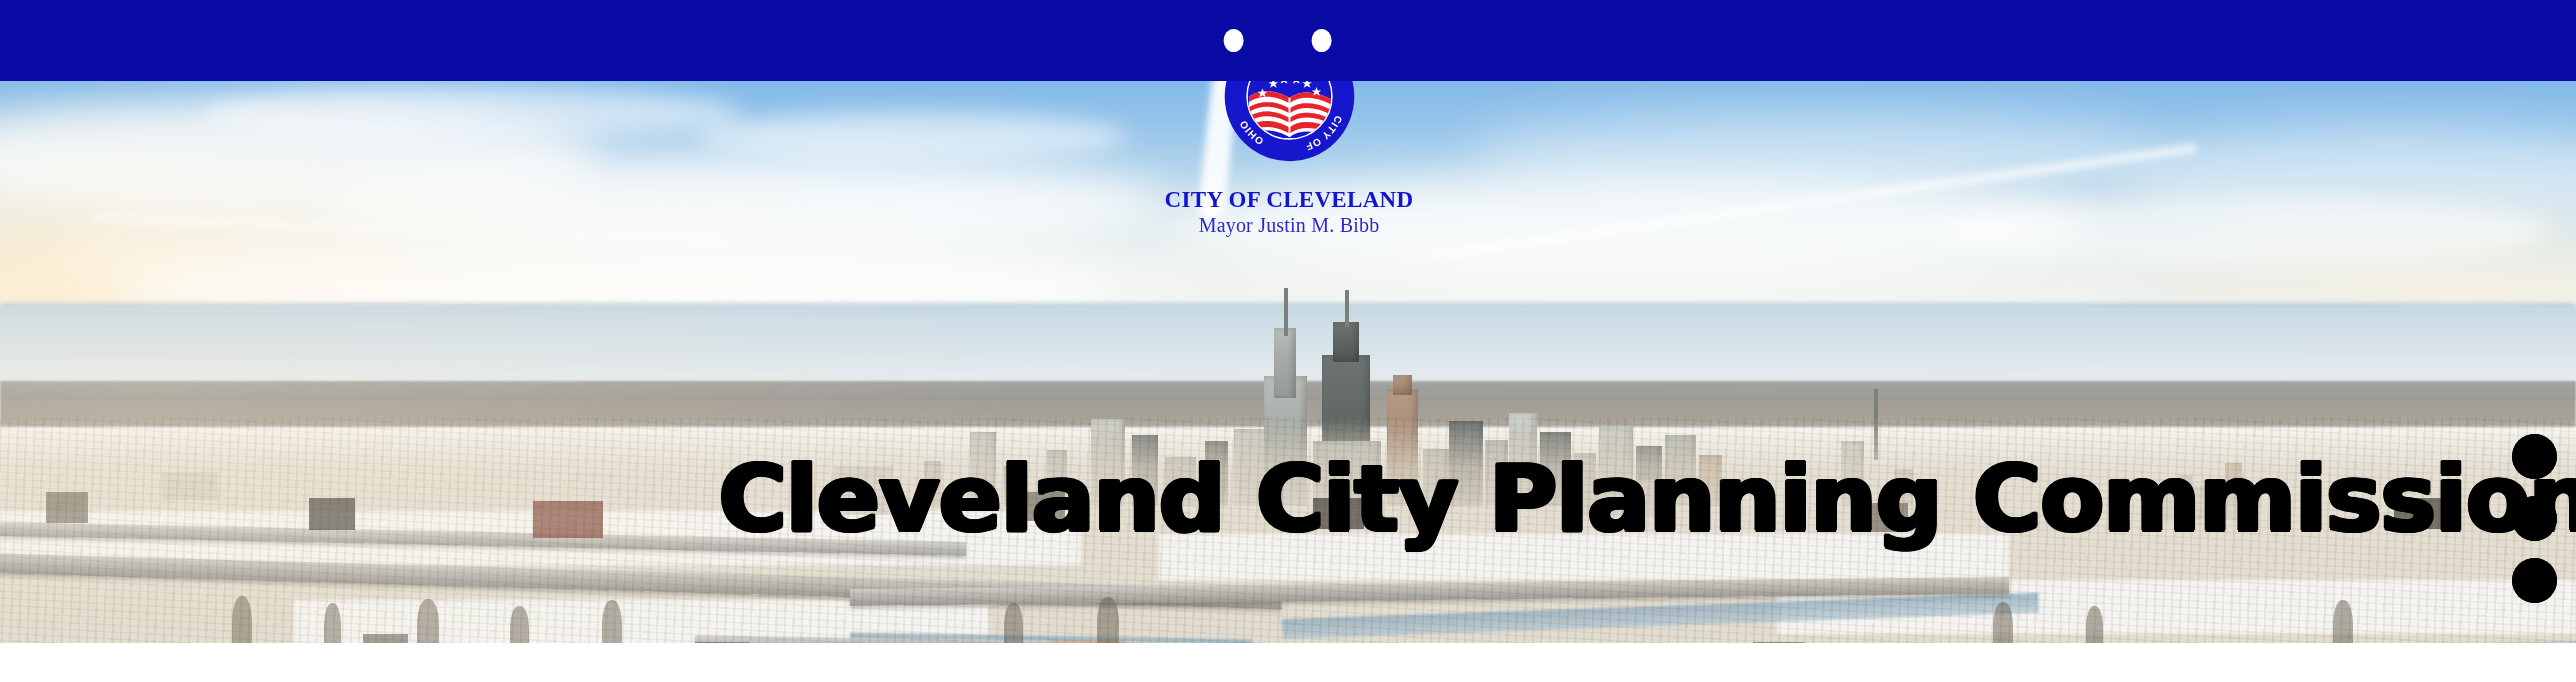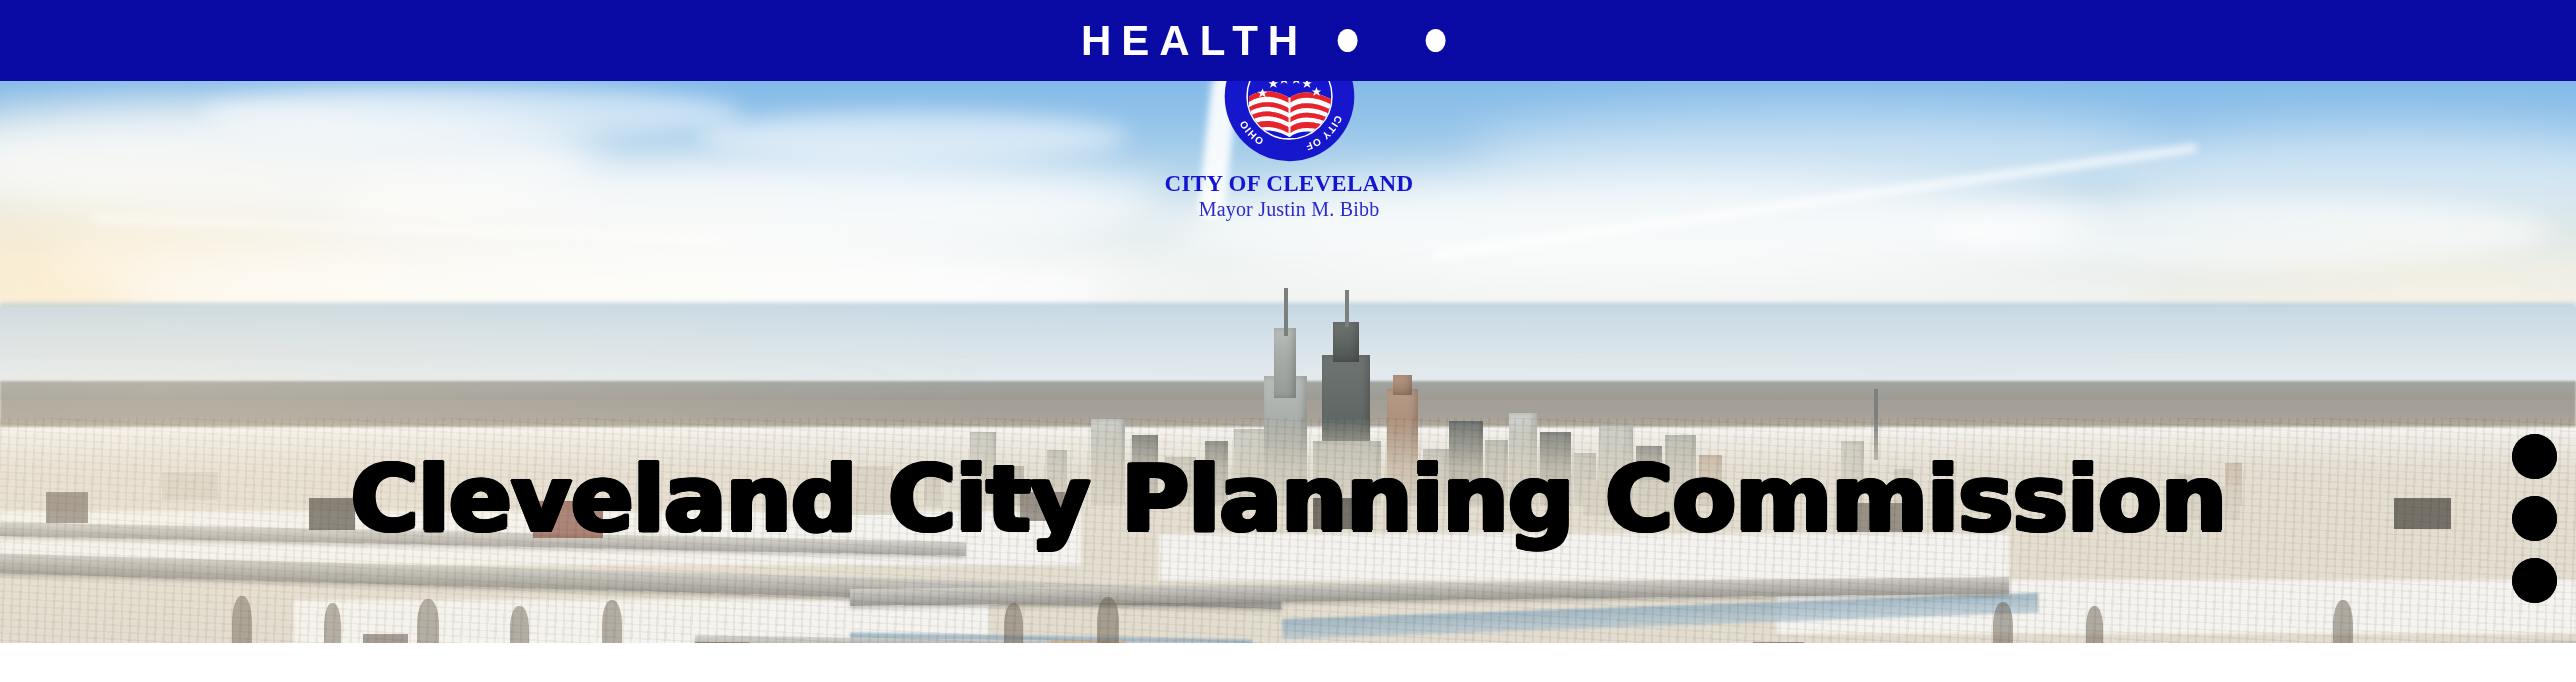--- a/index.html
+++ b/index.html
@@ -211,21 +211,21 @@
     text-align:center;
     z-index:25;
   }
   #seal{
     position:relative;
     width:135px; height:135px;
     margin:0 auto;
   }
   #seal svg{ display:block; width:135px; height:135px; }
   #logo-name{
-    margin-top:8px;
+    margin-top:24px;
     color:#1414cf;
     font-family:"Liberation Serif", serif;
     font-weight:700;
     font-size:23px;
     letter-spacing:0.3px;
     line-height:1.05;
     white-space:nowrap;
   }
   #logo-mayor{
     margin-top:3.1px;
@@ -236,21 +236,21 @@
     letter-spacing:0.2px;
     line-height:1.05;
     white-space:nowrap;
   }
 
   
   #headline{
     position:absolute;
     left:0; top:453px;
     width:2576px;
-    text-align:center;
+    text-align:right;
     z-index:30;
     pointer-events:none;
   }
   #headline-text{
     display:inline-block;
     color:#000000;
     font-family:"DejaVu Sans", sans-serif;
     font-weight:700;
     font-size:91px;
     letter-spacing:-0.8px;
@@ -294,21 +294,20 @@
     z-index:45;
   }
 </style>
 </head>
 <body>
 
 <div id="page">
 
   <div id="tagline-bar">
     <div id="tagline-inner">
-      <span class="tagline-word">HEALTH</span>
       <span class="tagline-dot"></span>
       <span class="tagline-dot"></span>
     </div>
   </div>
 
   <div id="hero">
 
     <div class="sky sky-base"></div>
     <div class="sky sky-warm"></div>
 

